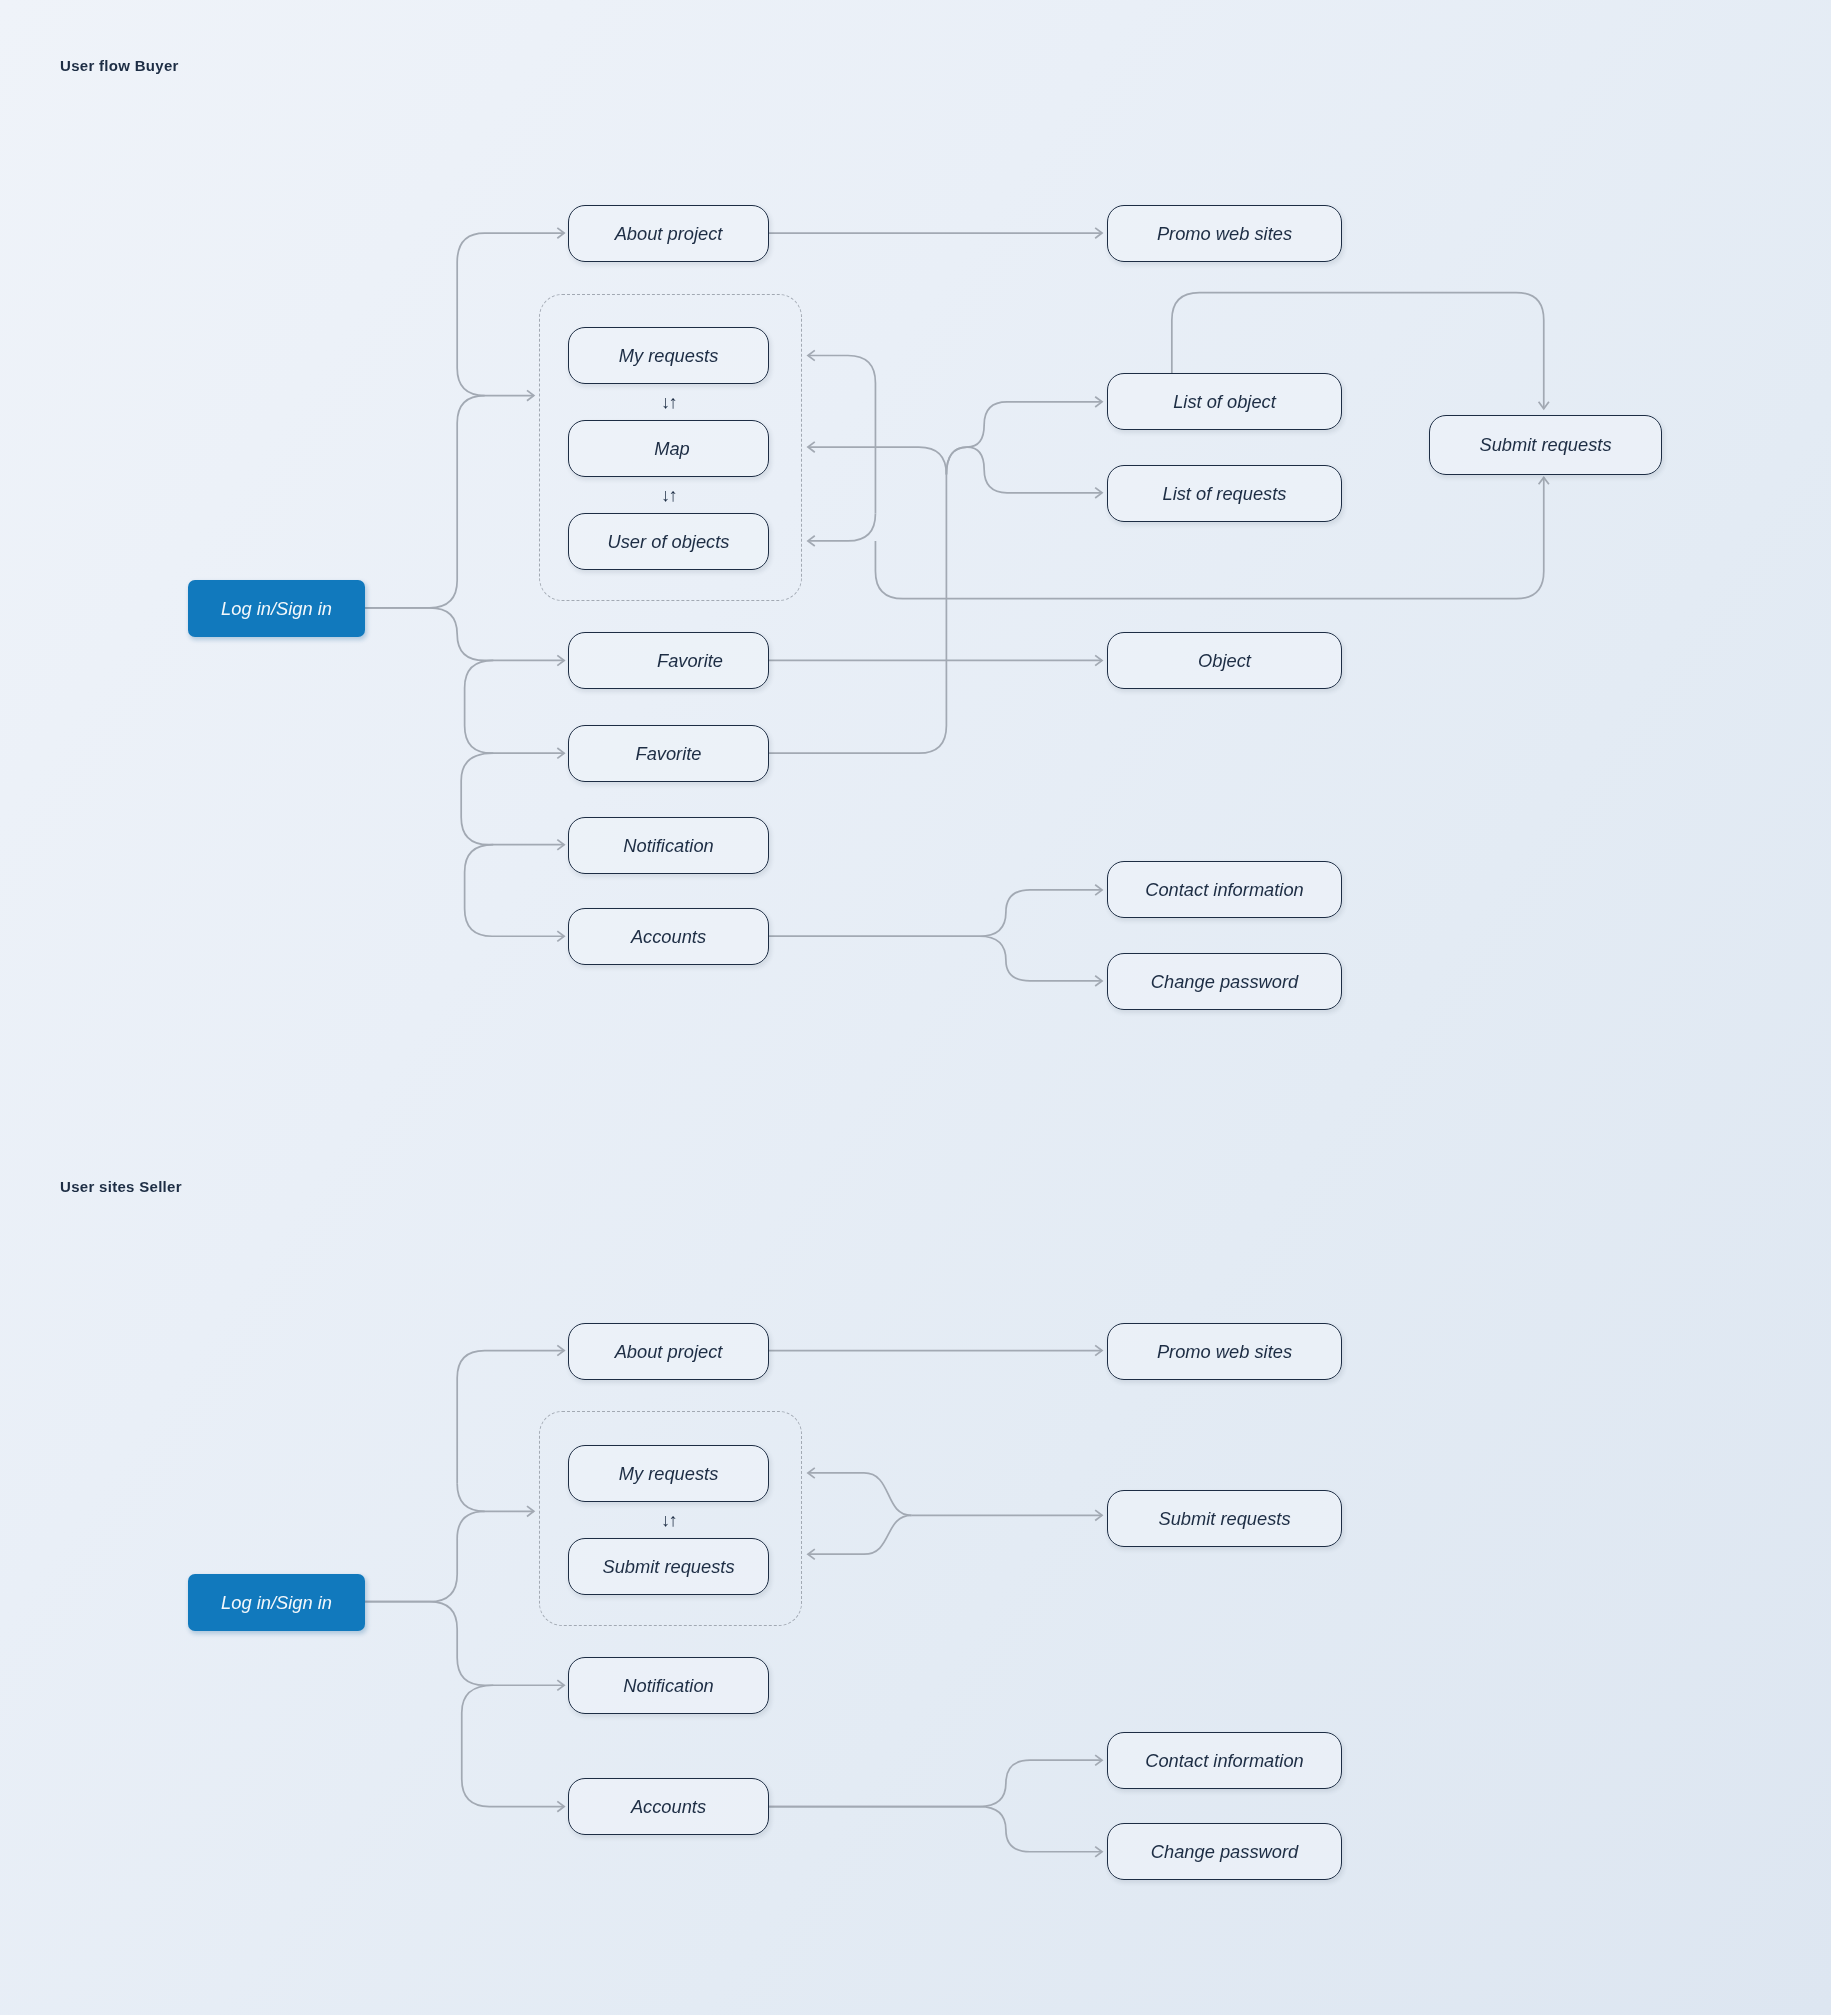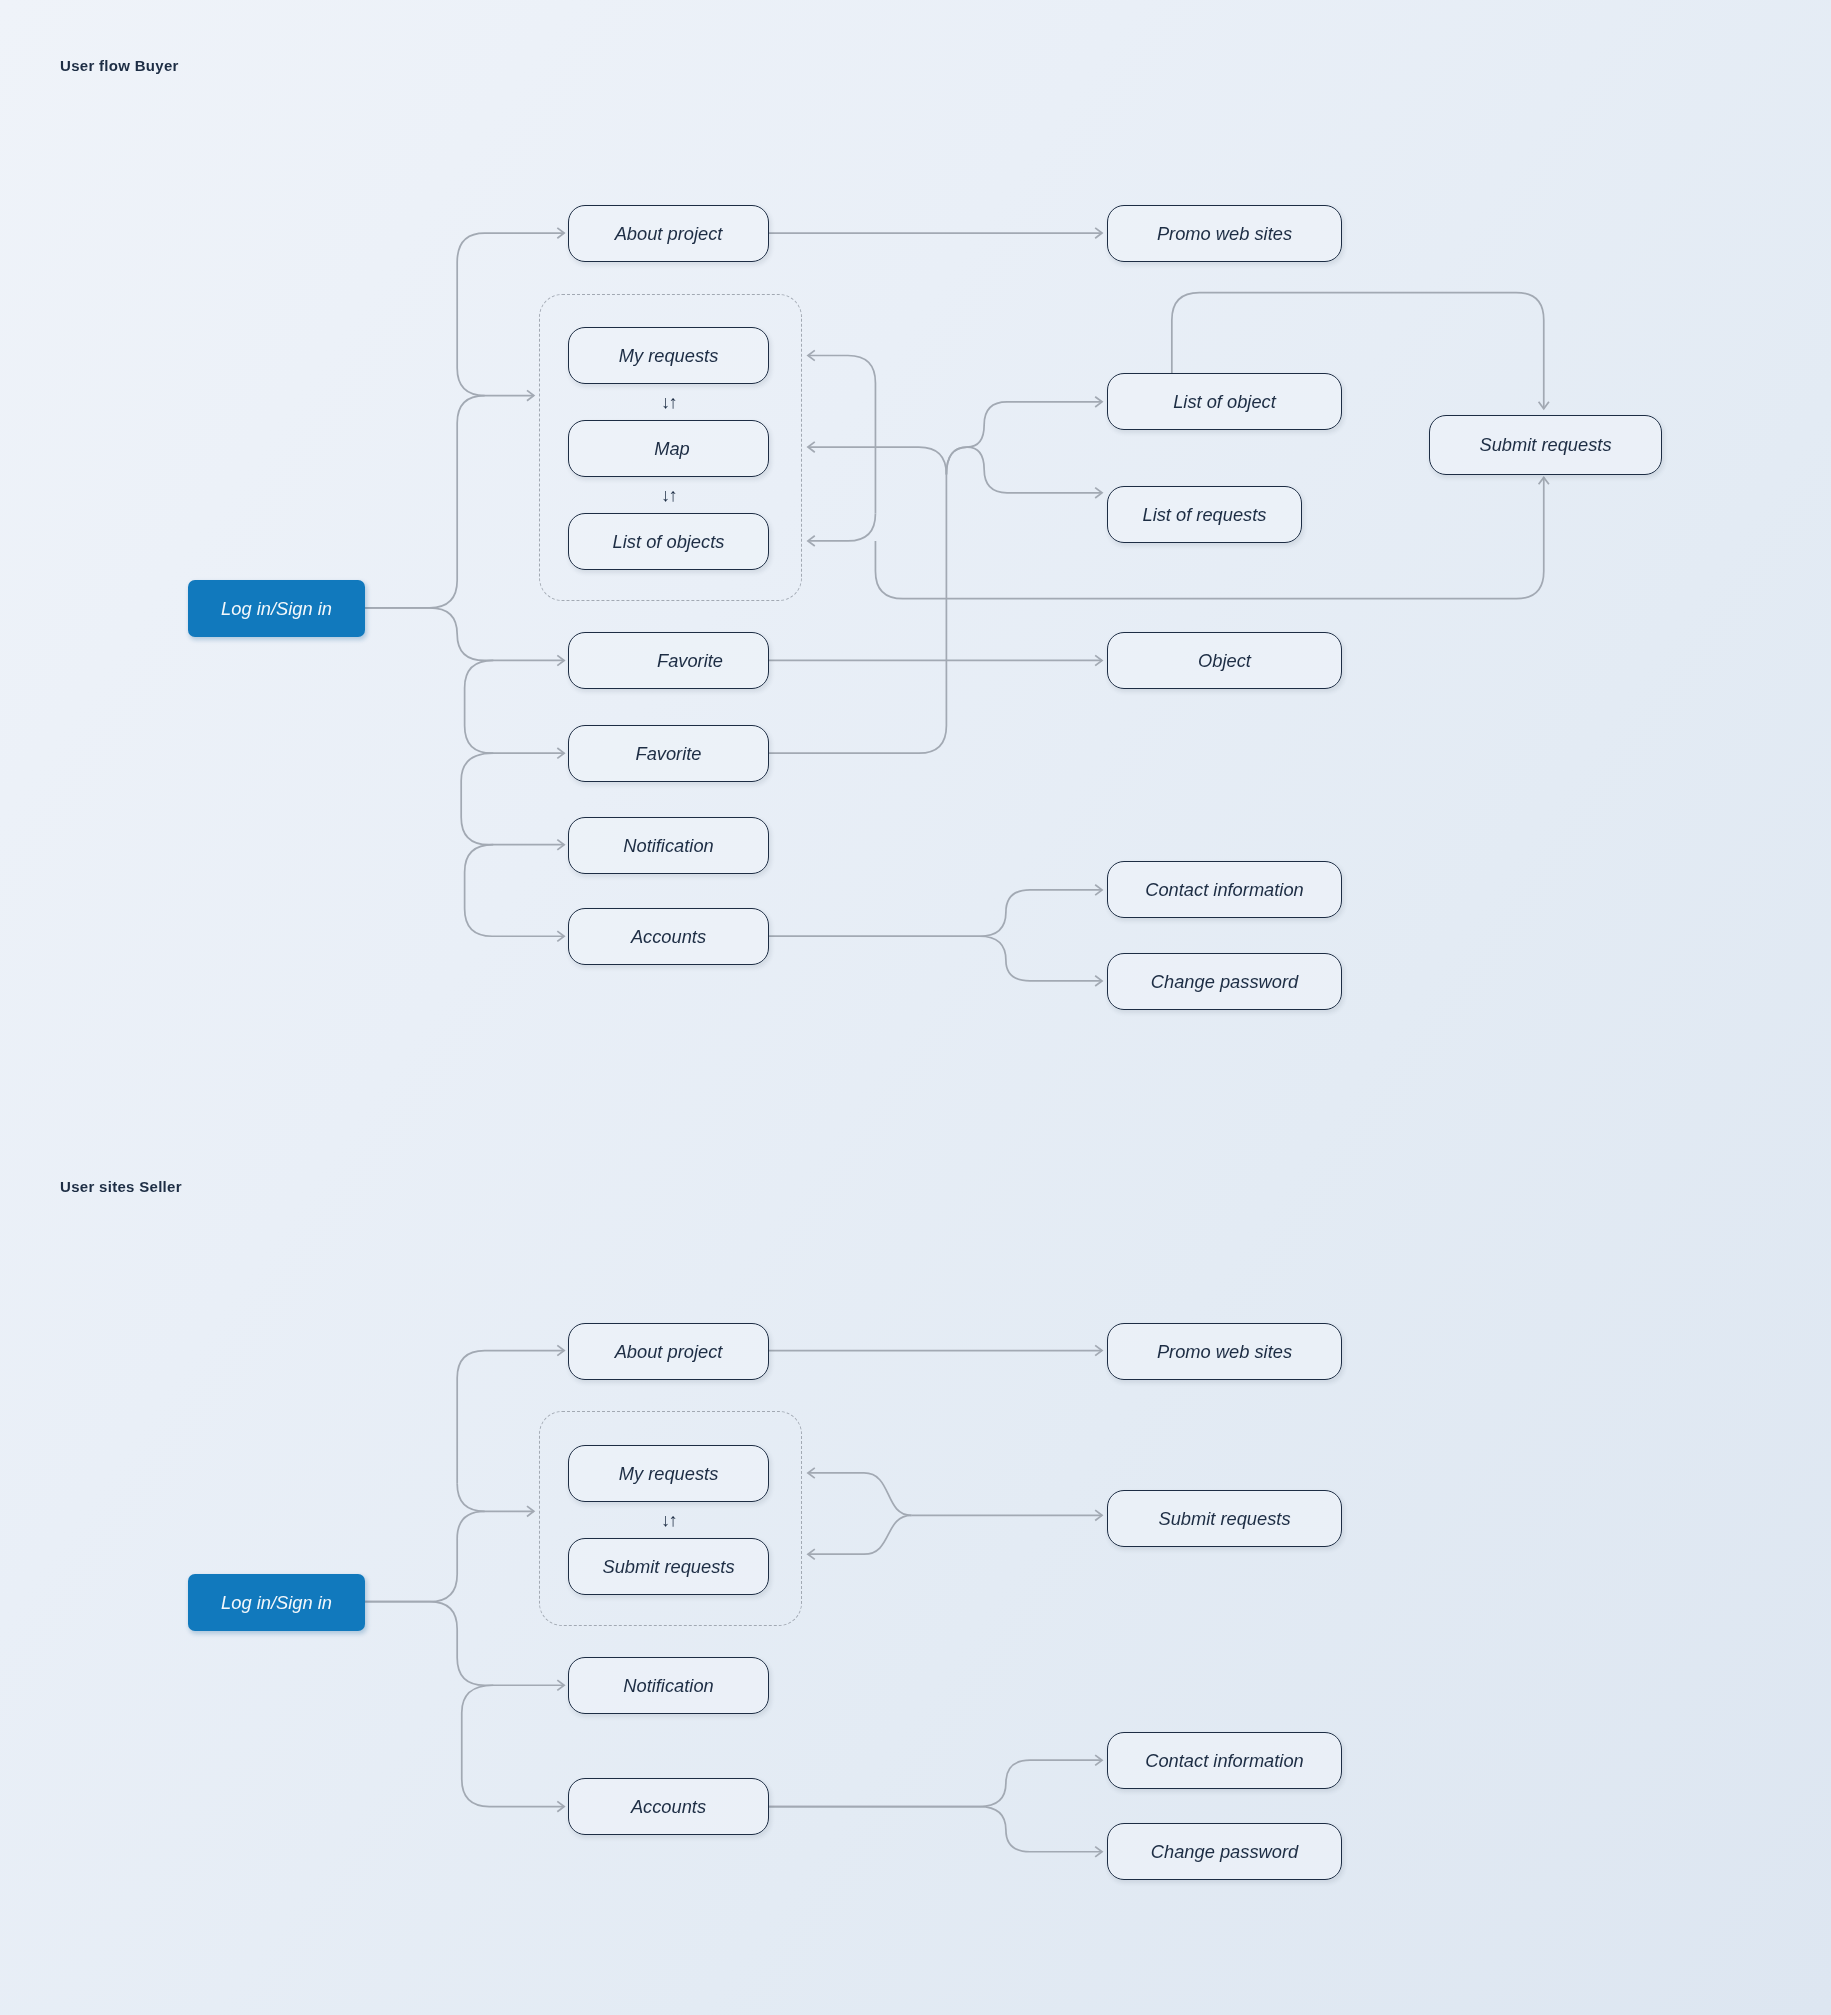--- a/index.html
+++ b/index.html
@@ -91,30 +91,30 @@
 
   <div class="node login" style="left:188px;top:580px;width:177px;height:57px;">Log in/Sign in</div>
 
   <div class="group" style="left:539px;top:294px;width:263px;height:307px;"></div>
 
   <div class="node" style="left:568px;top:205px;width:201px;height:57px;">About project</div>
   <div class="node" style="left:568px;top:327px;width:201px;height:57px;">My requests</div>
   <div class="sync" style="left:634px;top:389px;width:69px;height:25px;">↓↑</div>
   <div class="node" style="left:568px;top:420px;width:201px;height:57px;padding-left:7px;">Map</div>
   <div class="sync" style="left:634px;top:482px;width:69px;height:25px;">↓↑</div>
-  <div class="node" style="left:568px;top:513px;width:201px;height:57px;">List of objects</div>
+  <div class="node" style="left:568px;top:513px;width:201px;height:57px;">User of objects</div>
 
   <div class="node" style="left:568px;top:632px;width:201px;height:57px;padding-left:43px;">Favorite</div>
   <div class="node" style="left:568px;top:725px;width:201px;height:57px;">Favorite</div>
   <div class="node" style="left:568px;top:817px;width:201px;height:57px;">Notification</div>
   <div class="node" style="left:568px;top:908px;width:201px;height:57px;">Accounts</div>
 
   <div class="node" style="left:1107px;top:205px;width:235px;height:57px;">Promo web sites</div>
   <div class="node" style="left:1107px;top:373px;width:235px;height:57px;">List of object</div>
-  <div class="node" style="left:1107px;top:486px;width:195px;height:57px;">List of requests</div>
+  <div class="node" style="left:1107px;top:465px;width:235px;height:57px;">List of requests</div>
   <div class="node" style="left:1429px;top:415px;width:233px;height:60px;">Submit requests</div>
   <div class="node" style="left:1107px;top:632px;width:235px;height:57px;">Object</div>
   <div class="node" style="left:1107px;top:861px;width:235px;height:57px;">Contact information</div>
   <div class="node" style="left:1107px;top:953px;width:235px;height:57px;">Change password</div>
 
   <div class="section-title" style="left:60px;top:1178px;">User sites Seller</div>
 
   <div class="node login" style="left:188px;top:1574px;width:177px;height:57px;">Log in/Sign in</div>
 
   <div class="group" style="left:539px;top:1411px;width:263px;height:215px;"></div>

